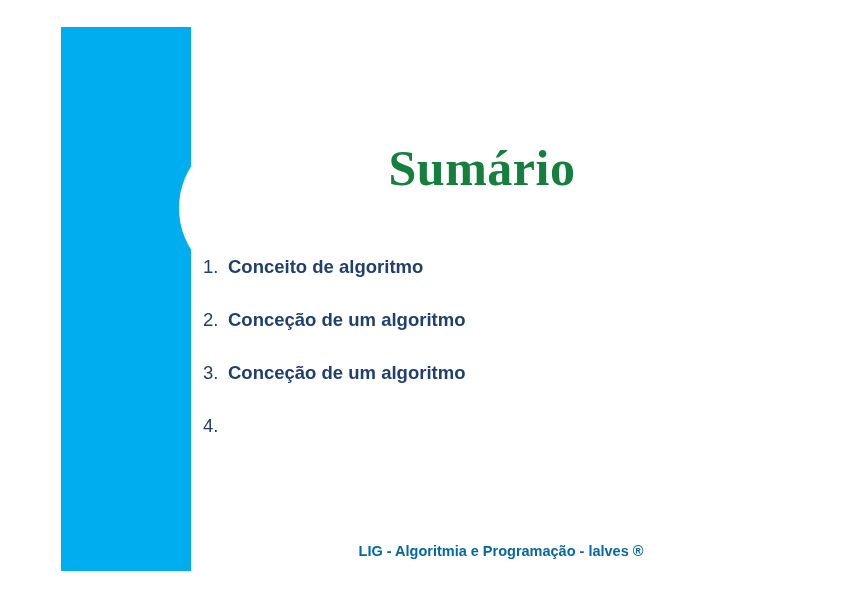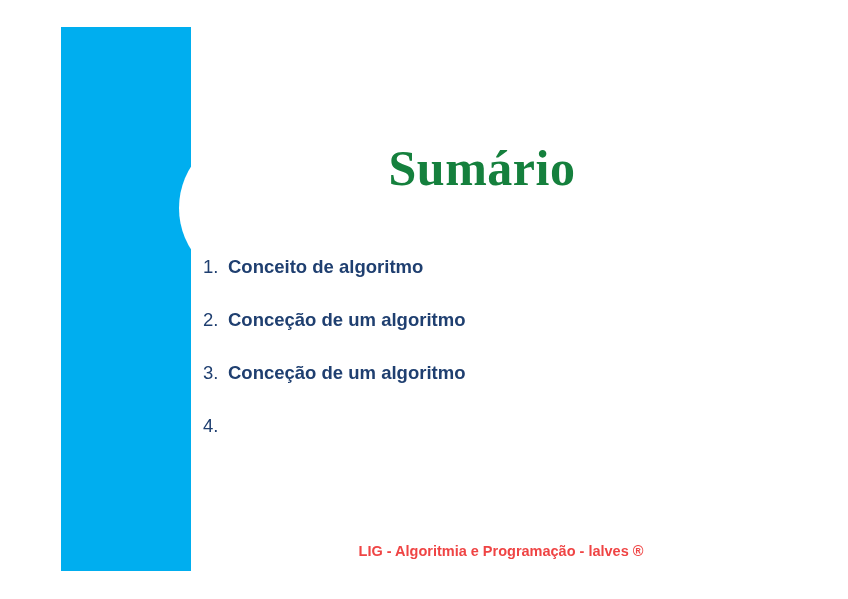--- a/index.html
+++ b/index.html
@@ -82,21 +82,21 @@
 
   
   .footer {
     position: absolute;
     left: 191px;
     top: 543px;
     width: 620px;
     text-align: center;
     font-size: 14.5px;
     font-weight: bold;
-    color: #ef4444;
+    color: #0369a1;
     white-space: nowrap;
   }
 </style>
 </head>
 <body>
 
 <div class="slide">
 
   <div class="side-bar">
     <div class="side-bar-notch"></div>

